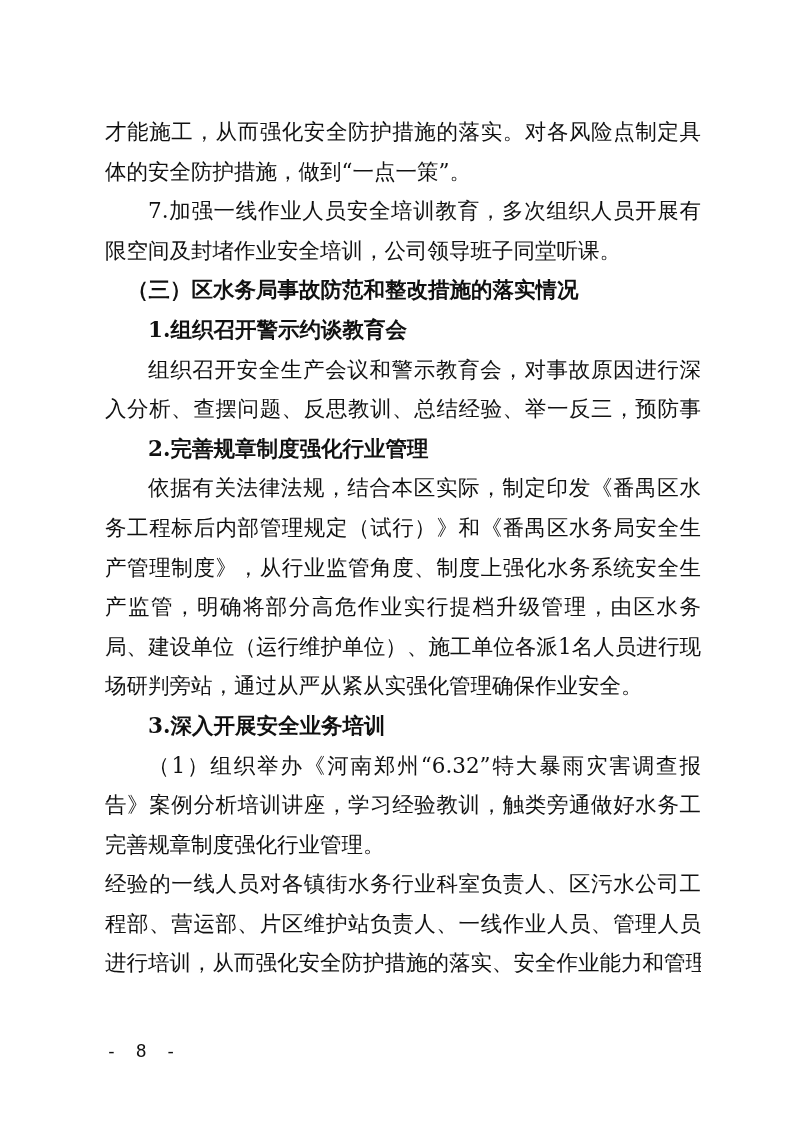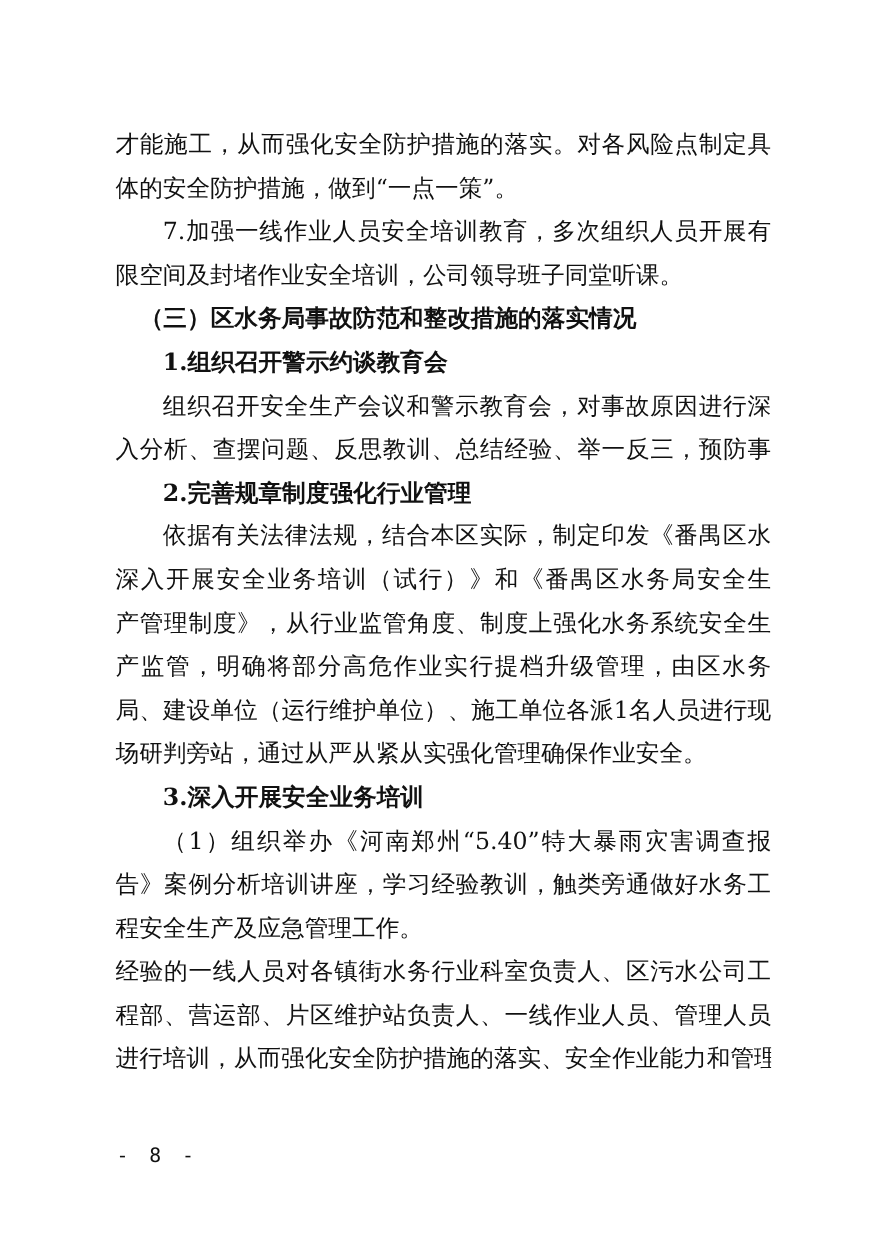--- a/index.html
+++ b/index.html
@@ -24,27 +24,27 @@
     <div class="line">才能施工，从而强化安全防护措施的落实。对各风险点制定具</div>
     <div class="line last">体的安全防护措施，做到“一点一策”。</div>
     <div class="line indent">7.加强一线作业人员安全培训教育，多次组织人员开展有</div>
     <div class="line last">限空间及封堵作业安全培训，公司领导班子同堂听课。</div>
     <div class="line heading h3">（三）区水务局事故防范和整改措施的落实情况</div>
     <div class="line heading indent">1.组织召开警示约谈教育会</div>
     <div class="line indent">组织召开安全生产会议和警示教育会，对事故原因进行深</div>
     <div class="line">入分析、查摆问题、反思教训、总结经验、举一反三，预防事</div>
     <div class="line heading indent">2.完善规章制度强化行业管理</div>
     <div class="line indent">依据有关法律法规，结合本区实际，制定印发《番禺区水</div>
-    <div class="line">深入开展安全业务培训（试行）》和《番禺区水务局安全生</div>
+    <div class="line">务工程标后内部管理规定（试行）》和《番禺区水务局安全生</div>
     <div class="line">产管理制度》，从行业监管角度、制度上强化水务系统安全生</div>
     <div class="line">产监管，明确将部分高危作业实行提档升级管理，由区水务</div>
     <div class="line">局、建设单位（运行维护单位）、施工单位各派1名人员进行现</div>
     <div class="line last">场研判旁站，通过从严从紧从实强化管理确保作业安全。</div>
     <div class="line heading indent">3.深入开展安全业务培训</div>
-    <div class="line indent">（1）组织举办《河南郑州“5.40”特大暴雨灾害调查报</div>
+    <div class="line indent">（1）组织举办《河南郑州“6.32”特大暴雨灾害调查报</div>
     <div class="line">告》案例分析培训讲座，学习经验教训，触类旁通做好水务工</div>
-    <div class="line last">程安全生产及应急管理工作。</div>
+    <div class="line last">完善规章制度强化行业管理。</div>
     <div class="line">经验的一线人员对各镇街水务行业科室负责人、区污水公司工</div>
     <div class="line">程部、营运部、片区维护站负责人、一线作业人员、管理人员</div>
     <div class="line">进行培训，从而强化安全防护措施的落实、安全作业能力和管理</div>
   </div>
   <div class="page-num">- 8 -</div>
 </div>
 
 </body></html>

